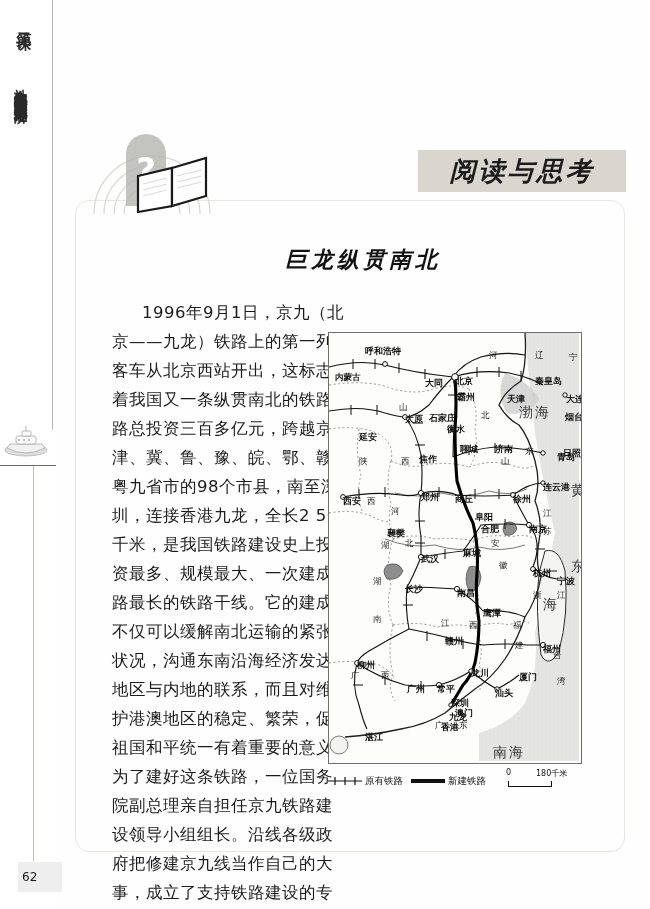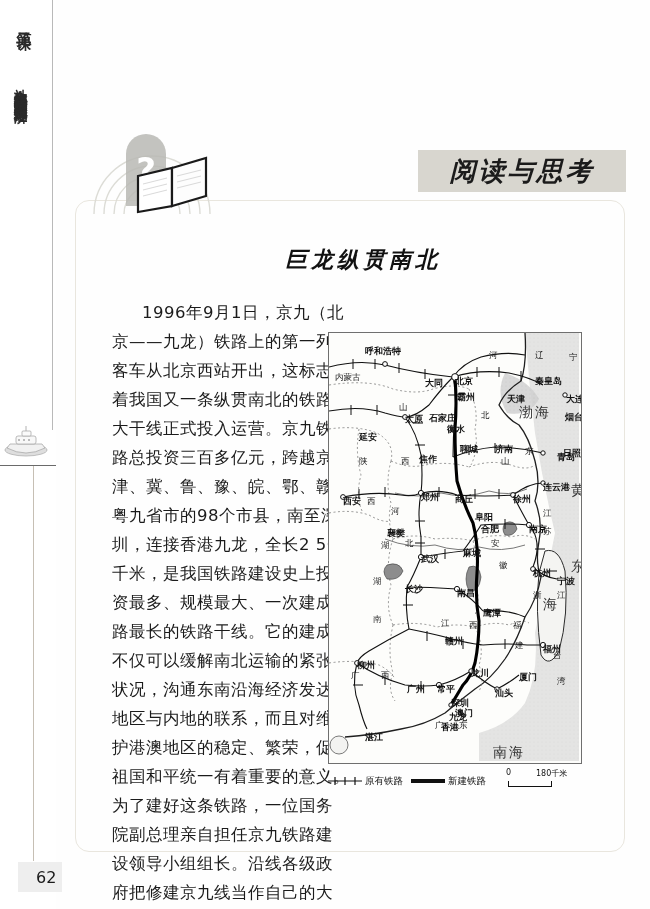--- a/index.html
+++ b/index.html
@@ -53,23 +53,23 @@
   }
   .ship-icon{
     position:absolute;left:2px;top:424px;width:48px;height:40px;
     opacity:.85;
   }
   .page-number{
     position:absolute;left:18px;top:862px;
     width:44px;height:30px;
     background:#eeeeee;
     color:#1a1a1a;
-    font-size:16px;
+    font-size:12px;
     display:flex;align-items:center;justify-content:flex-start;
-    padding-left:18px;box-sizing:border-box;
+    padding-left:4px;box-sizing:border-box;
     font-family:"DejaVu Sans","Liberation Sans",sans-serif;
   }
   
   .content-frame{
     position:absolute;left:75px;top:200px;
     width:548px;height:650px;
     border:1px solid #e9e6de;
     border-radius:14px;
     background:transparent;
   }
@@ -213,21 +213,20 @@
     <span class="banner-text">阅读与思考</span>
   </div>
 
   <div class="article-title">巨龙纵贯南北</div>
 
   <div class="body-text" id="body-text">
       <div class="body-line indent">1996年9月1日，京九（北</div>
       <div class="body-line">京——九龙）铁路上的第一列</div>
       <div class="body-line">客车从北京西站开出，这标志</div>
       <div class="body-line">着我国又一条纵贯南北的铁路</div>
-      <div class="body-line">大干线正式投入运营。京九铁</div>
       <div class="body-line">路总投资三百多亿元，跨越京、</div>
       <div class="body-line">津、冀、鲁、豫、皖、鄂、赣、</div>
       <div class="body-line">粤九省市的98个市县，南至深</div>
       <div class="body-line">圳，连接香港九龙，全长2 500</div>
       <div class="body-line">千米，是我国铁路建设史上投</div>
       <div class="body-line">资最多、规模最大、一次建成线</div>
       <div class="body-line">路最长的铁路干线。它的建成，</div>
       <div class="body-line">不仅可以缓解南北运输的紧张</div>
       <div class="body-line">状况，沟通东南沿海经济发达</div>
       <div class="body-line">地区与内地的联系，而且对维</div>
@@ -422,21 +421,21 @@
       <span class="map-label big" style="left: 142px; top: 336px;">龙川</span>
       <span class="map-label big" style="left: 190px; top: 340px;">厦门</span>
       <span class="map-label big" style="left: 78px; top: 352px;">广州</span>
       <span class="map-label big" style="left: 108px; top: 352px;">常平</span>
       <span class="map-label big" style="left: 166px; top: 356px;">汕头</span>
       <span class="map-label big" style="left: 122px; top: 366px;">深圳</span>
       <span class="map-label big" style="left: 120px; top: 380px;">九龙</span>
       <span class="map-label big" style="left: 112px; top: 390px;">香港</span>
       <span class="map-label big" style="left: 82px; top: 376px; margin-left: 44px;">澳门</span>
       <span class="map-label big" style="left: 36px; top: 400px;">湛江</span>
-      <span class="map-label prov" style="left: 6px; top: 40px;">内蒙古</span>
+      <span class="map-label prov" style="left: 6px; top: 40px; font-weight: bold;">内蒙古</span>
       <span class="map-label prov" style="left: 160px; top: 18px;">河</span>
       <span class="map-label prov" style="left: 206px; top: 18px;">辽</span>
       <span class="map-label prov" style="left: 240px; top: 20px;">宁</span>
       <span class="map-label prov" style="left: 70px; top: 70px;">山</span>
       <span class="map-label prov" style="left: 152px; top: 78px;">北</span>
       <span class="map-label prov" style="left: 72px; top: 124px;">西</span>
       <span class="map-label prov" style="left: 30px; top: 124px;">陕</span>
       <span class="map-label prov" style="left: 172px; top: 124px;">山</span>
       <span class="map-label prov" style="left: 196px; top: 114px;">东</span>
       <span class="map-label prov" style="left: 38px; top: 164px;">西</span>

